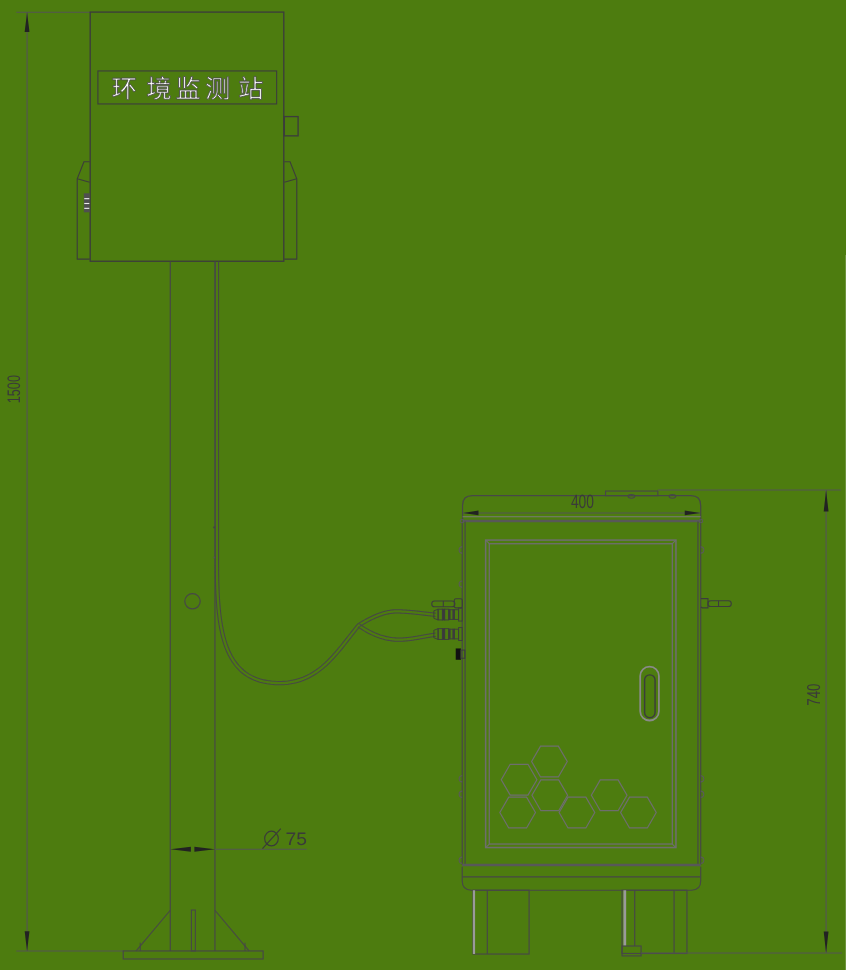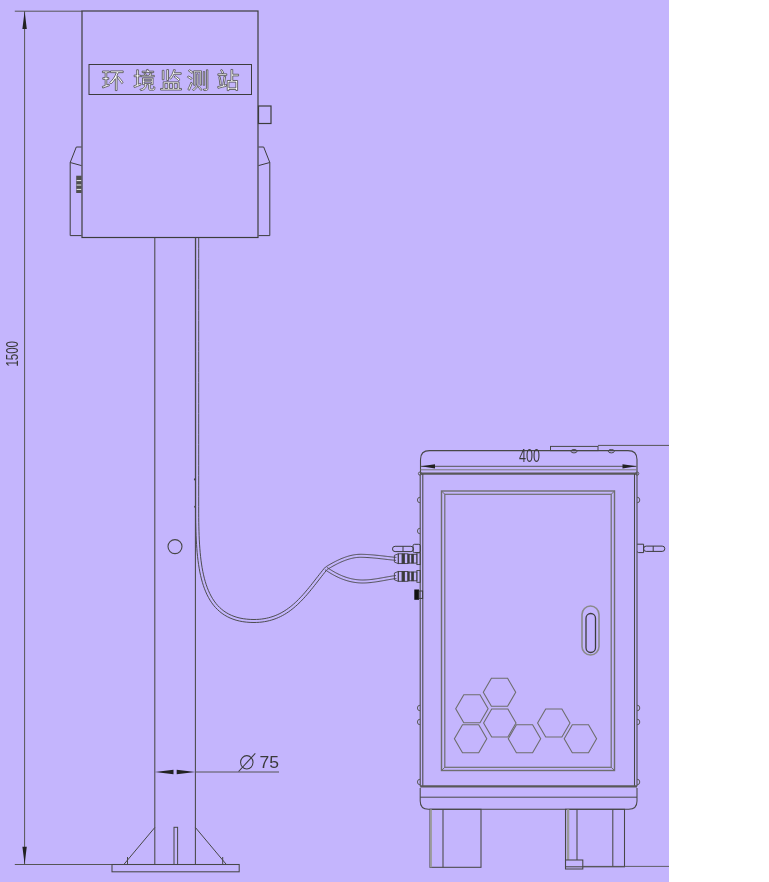--- a/index.html
+++ b/index.html
@@ -1,16 +1,16 @@
 <!DOCTYPE html>
 <html><head>
 <meta charset="utf-8">
 <style>
 html,body{margin:0;padding:0;background:#fff;}
-#canvas{position:relative;width:669px;height:882px;background:#c4b5fd;overflow:hidden;}
+#canvas{position:relative;width:769px;height:882px;background:#4d7c0f;overflow:hidden;}
 svg text{font-family:"Liberation Sans",sans-serif;fill:#3a3a3a;}
 </style>
 </head>
 <body>
 <div id="canvas">
 <svg width="769" height="882" viewBox="0 0 769 882">
 <g fill="none" stroke="#454545" stroke-width="1.1">
 
 <g>
 <line x1="24.6" y1="11.2" x2="24.6" y2="864.5" stroke-width="1" stroke="#555"></line>

